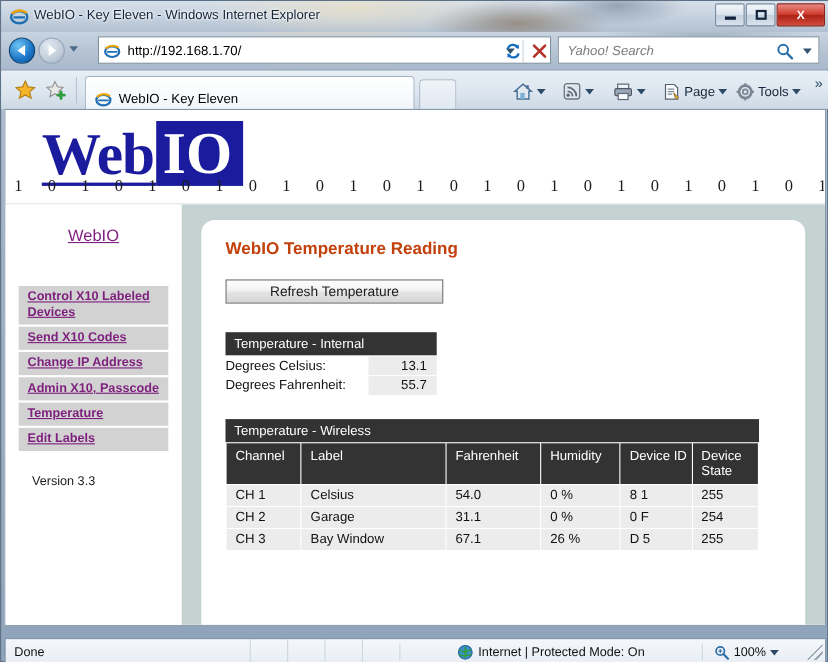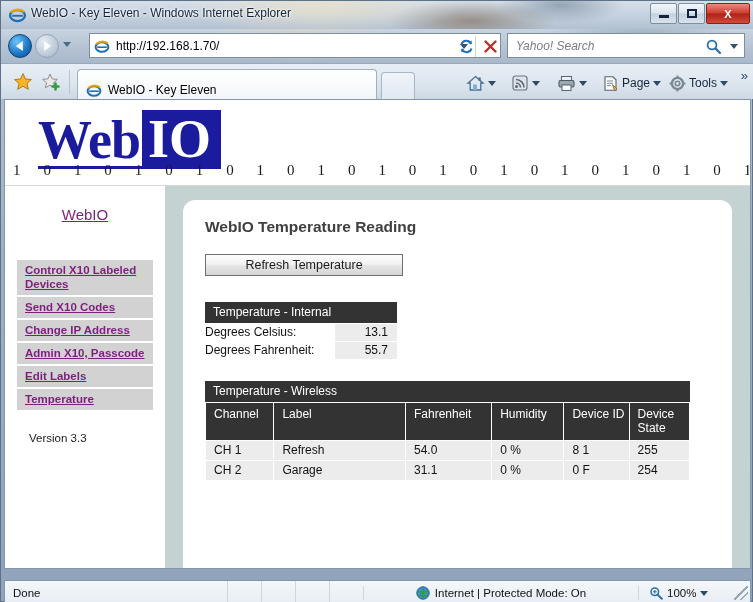--- a/index.html
+++ b/index.html
@@ -216,21 +216,21 @@
   }
 
   .content-area {
     flex: 1; background: #c4d2d2; padding: 14px 18px 0 18px;
   }
   .panel {
     background: #fff; border-radius: 12px 12px 0 0;
     padding: 18px 22px 20px 22px; height: 100%;
   }
   .panel-title {
-    font-size: 15.5px; font-weight: bold; color: #404040; margin-bottom: 18px;
+    font-size: 15.5px; font-weight: bold; color: #c2410c; margin-bottom: 18px;
   }
   .refresh-btn {
     display: block; width: 198px; height: 22px;
     background: linear-gradient(180deg,#fdfdfd 0%, #f2f2f2 45%, #e3e3e3 55%, #d6d6d6 100%);
     border: 1px solid #6f6f6f;
     font-family: "Liberation Sans", sans-serif;
     font-size: 12.5px; color: #1b1b1b; text-align: center; line-height: 20px;
     margin-bottom: 26px;
   }
 
@@ -445,22 +445,22 @@
 
     <div class="page-body">
 
       <div class="sidebar">
         <div class="side-title">WebIO</div>
         <div class="side-links">
           <div class="side-link">Control X10 Labeled Devices</div>
           <div class="side-link">Send X10 Codes</div>
           <div class="side-link">Change IP Address</div>
           <div class="side-link">Admin X10, Passcode</div>
+          <div class="side-link">Temperature</div>
           <div class="side-link">Edit Labels</div>
-          <div class="side-link">Temperature</div>
         </div>
         <div class="version">Version 3.3</div>
       </div>
 
       <div class="content-area">
         <div class="panel">
 
           <div class="panel-title">WebIO Temperature Reading</div>
 
           <div class="refresh-btn">Refresh Temperature</div>
@@ -486,34 +486,42 @@
                   <th class="col-lb">Label</th>
                   <th class="col-fa">Fahrenheit</th>
                   <th class="col-hu">Humidity</th>
                   <th class="col-di">Device ID</th>
                   <th class="col-ds">Device State</th>
                 </tr>
               </thead>
               <tbody>
                 <tr>
                   <td>CH 1</td>
-                  <td>Refresh</td>
+                  <td>Celsius</td>
                   <td>54.0</td>
                   <td>0 %</td>
                   <td>8 1</td>
                   <td>255</td>
                 </tr>
                 <tr>
                   <td>CH 2</td>
                   <td>Garage</td>
                   <td>31.1</td>
                   <td>0 %</td>
                   <td>0 F</td>
                   <td>254</td>
                 </tr>
+                <tr>
+                  <td>CH 3</td>
+                  <td>Bay Window</td>
+                  <td>67.1</td>
+                  <td>26 %</td>
+                  <td>D 5</td>
+                  <td>255</td>
+                </tr>
               </tbody>
             </table>
           </div>
 
         </div>
       </div>
     </div>
   </div>
 
   <div class="statusbar">

